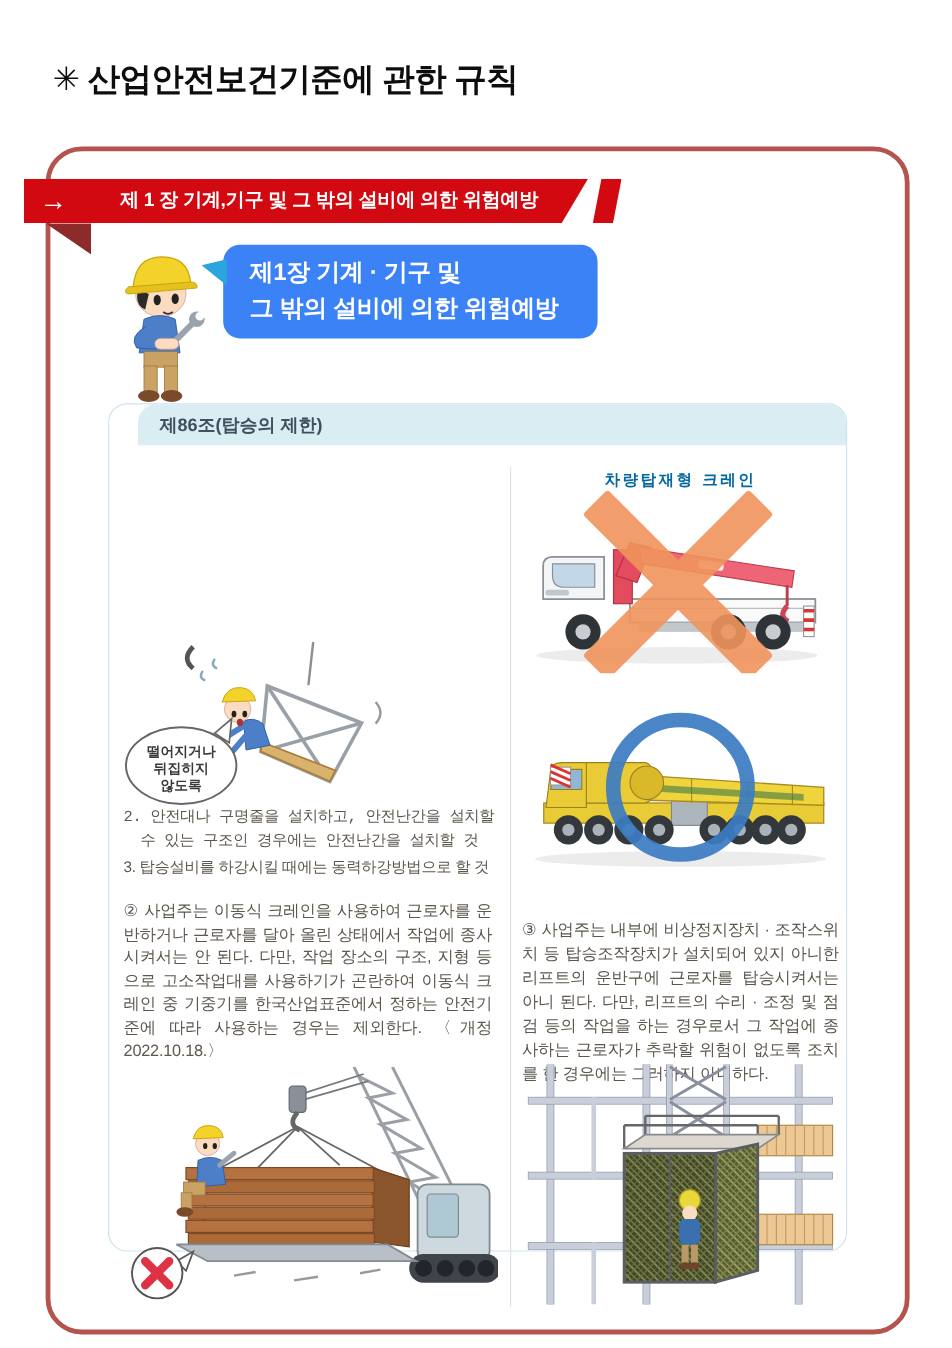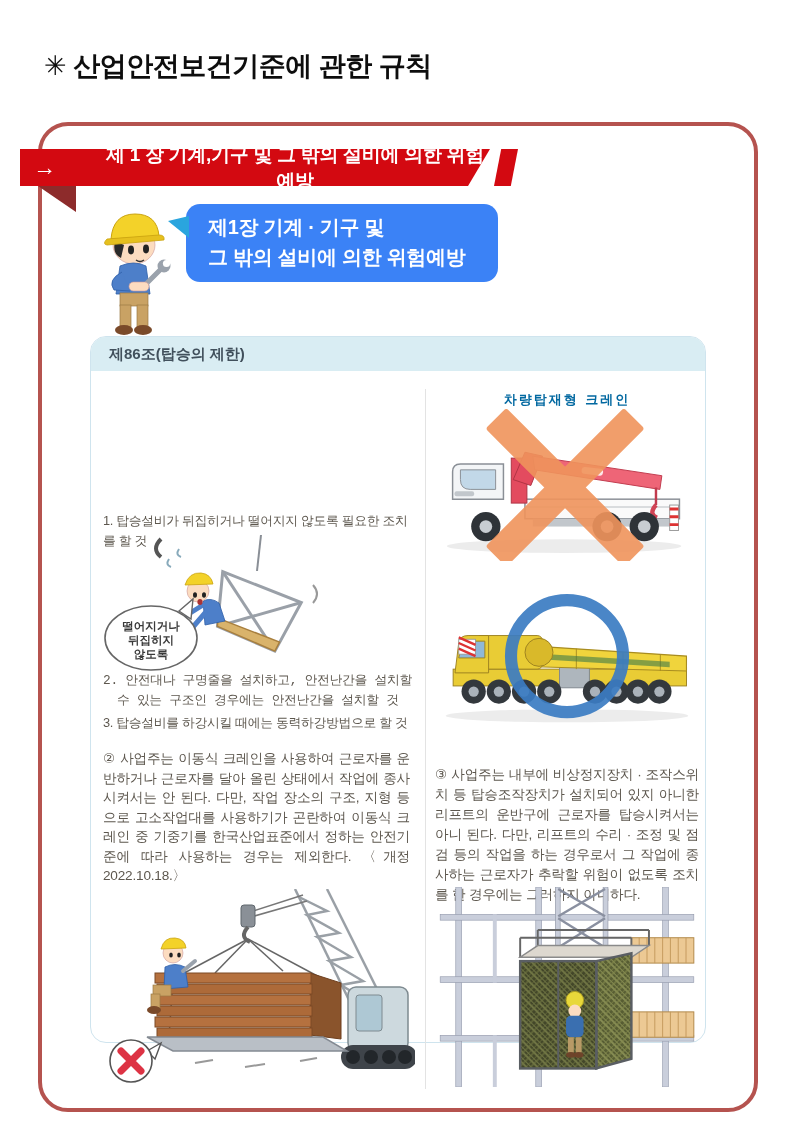--- a/index.html
+++ b/index.html
@@ -12,39 +12,39 @@
 
   
   .outer-box{position:absolute;left:38px;top:122px;width:712px;height:982px;
              border:4px solid #b5534f;border-radius:30px;background:#fff;}
 
   
   .banner{position:absolute;left:20px;top:149px;width:470px;height:37px;background:#d30911;
           clip-path:polygon(0 0,100% 0,calc(100% - 22px) 100%,0 100%);
           display:flex;align-items:center;z-index:3;}
   .banner-arrow{color:#fff;font-weight:900;font-size:23px;margin-left:13px;line-height:1;}
-  .banner-text{color:#fff;font-weight:800;font-size:19px;margin-left:44px;letter-spacing:-0.3px;text-align:center;}
+  .banner-text{color:#fff;font-weight:800;font-size:16px;margin-left:44px;letter-spacing:-0.3px;}
   .banner-tip{position:absolute;left:494px;top:149px;width:24px;height:37px;background:#d30911;
               clip-path:polygon(30% 0,100% 0,70% 100%,0 100%);z-index:3;}
   .banner-fold{position:absolute;left:38px;top:186px;width:38px;height:26px;background:#8d2b2b;
                clip-path:polygon(0 0,100% 0,100% 100%);z-index:2;}
 
   
   .mascot{position:absolute;left:82px;top:196px;width:102px;height:142px;}
   .bubble{position:absolute;left:186px;top:204px;width:312px;height:78px;background:#3b82f6;
           border-radius:14px;color:#fff;font-weight:800;font-size:20px;line-height:30px;
           padding:8px 0 0 22px;box-sizing:border-box;letter-spacing:-0.3px;}
   .bubble:before{content:"";position:absolute;left:-18px;top:12px;border-style:solid;
           border-width:5px 21px 17px 0;border-color:transparent #2aa5de transparent transparent;}
   .section-title{position:absolute;left:186px;top:294px;width:314px;text-align:center;
           color:#1a97d5;font-weight:800;font-size:18px;letter-spacing:-0.3px;}
 
   
   .panel{position:absolute;left:90px;top:336px;width:616px;height:707px;background:#fff;
-         border:1px solid #cfe4ee;border-radius:16px;box-sizing:border-box;}
+         border:1px solid #cfe4ee;border-radius:16px;box-sizing:border-box;padding-left:24px;}
   .panel-header{height:34px;background:#d9edf3;border-radius:15px 15px 0 0;display:flex;
          align-items:center;padding-left:18px;font-weight:800;font-size:15px;color:#41505c;}
   .divider{position:absolute;left:334px;top:52px;width:1px;height:700px;background:#e3e3e3;}
 
   .para{position:absolute;color:#5d574e;font-size:13.6px;line-height:20px;text-align:justify;
         letter-spacing:-0.2px;}
   .item{position:absolute;color:#5d574e;font-size:12.8px;line-height:20px;letter-spacing:-0.3px;}
   .hang{padding-left:14px;text-indent:-14px;}
   .ill-label{position:absolute;text-align:center;font-size:13px;font-weight:700;color:#0369a1;
         letter-spacing:2px;font-family:"DejaVu Serif","Liberation Serif",serif;}
@@ -93,21 +93,20 @@
   <div class="bubble">
     <div>제1장 기계 · 기구 및</div>
     <div>그 밖의 설비에 의한 위험예방</div>
   </div>
 
 
   <div class="panel">
     <div class="panel-header">제86조(탑승의 제한)</div>
     <div class="divider"></div>
 
-    <div class="item" style="left:12px;top:174px;width:312px;">1. 탑승설비가 뒤집히거나 떨어지지 않도록 필요한 조치를 할 것</div>
 
     <svg class="abs" style="left:8px;top:198px;" width="240" height="138" viewBox="0 0 240 138">
       <line x1="162" y1="0" x2="158" y2="36" stroke="#8a8f96" stroke-width="2"></line>
       <path d="M62 4 q-10 10 0 18" stroke="#555" stroke-width="4" fill="none"></path>
       <g transform="rotate(16 152 76)" stroke="#9aa0a8" stroke-width="3" fill="none">
         <polygon points="114,46 198,54 186,108 124,100"></polygon>
         <line x1="114" y1="46" x2="186" y2="108"></line>
         <line x1="198" y1="54" x2="124" y2="100"></line>
         <polygon points="122,92 188,98 186,108 124,100" fill="#d9b36b" stroke="#a87f3e" stroke-width="1.5"></polygon>
       </g>

